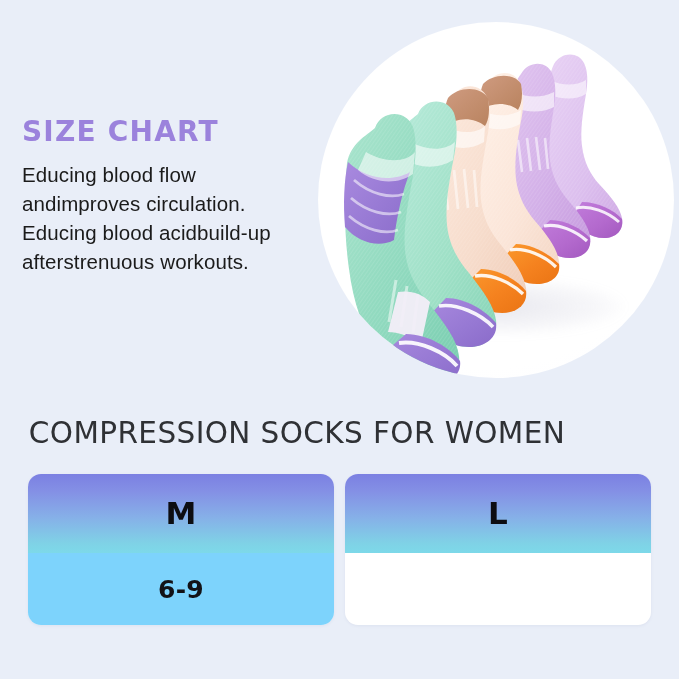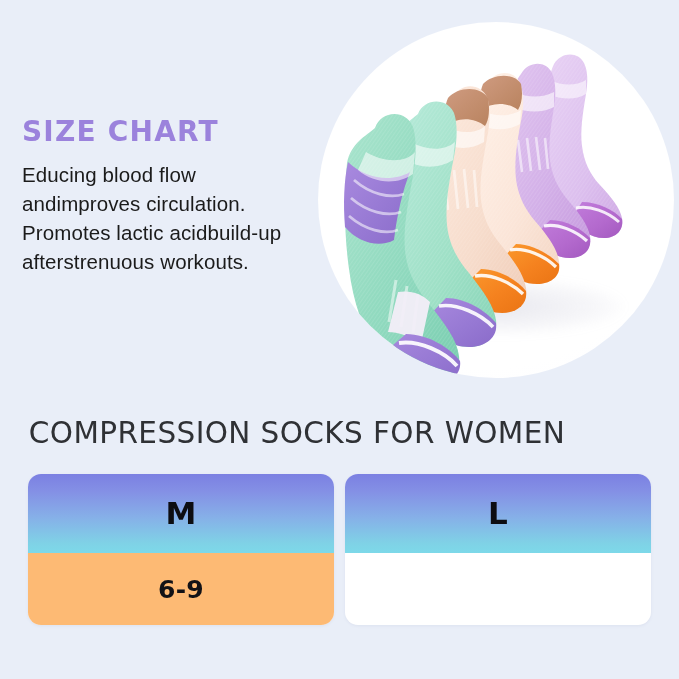--- a/index.html
+++ b/index.html
@@ -128,21 +128,21 @@
   }
   .card-head-label {
     font-size: 31px;
     font-weight: bold;
     color: #0d0d12;
     font-family: "DejaVu Sans", sans-serif;
     line-height: 1;
   }
   .card-body {
     flex: 1;
-    background: #fdba74;
+    background: #7dd3fc;
     display: flex;
     align-items: center;
     justify-content: center;
   }
   .card-body-value {
     font-size: 25px;
     font-weight: bold;
     color: #121216;
     font-family: "DejaVu Sans", sans-serif;
     letter-spacing: 0.3px;
@@ -152,21 +152,21 @@
 <body>
 
 <div id="page">
 
   <div class="hero">
 
     <div class="copy-block">
       <h1 class="size-chart-title">SIZE CHART</h1>
       <p class="copy-line">Educing blood flow</p>
       <p class="copy-line">andimproves circulation.</p>
-      <p class="copy-line">Promotes lactic acidbuild-up</p>
+      <p class="copy-line">Educing blood acidbuild-up</p>
       <p class="copy-line">afterstrenuous workouts.</p>
     </div>
 
     <div class="photo-circle-wrap">
       <div class="photo-circle">
         <div class="circle-shadow"></div>
 
         <svg class="socks-svg" viewBox="0 0 356 356">
           <defs>
 

